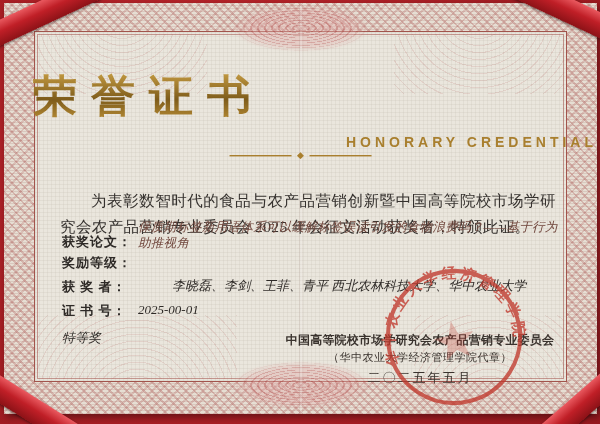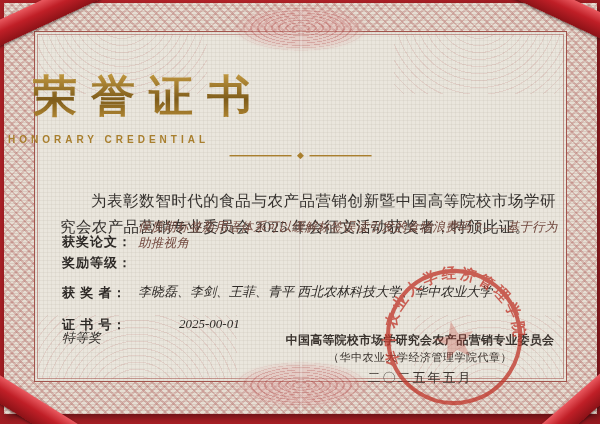--- a/index.html
+++ b/index.html
@@ -71,23 +71,23 @@
   
   .title{
     position:absolute; top:64px; left:0; width:100%; text-align:left;
     font-size:44px; font-weight:bold; letter-spacing:14px; text-indent:14px;
     background: linear-gradient(180deg, #caa045 5%, var(--c-gold-dark,#7e5c1b) 55%, #bd9138 95%);
     -webkit-background-clip:text; background-clip:text; color:transparent;
     text-shadow: 0 1px 0 rgba(255,255,255,.0);
     padding-left: 15px;
   }
   .subtitle{
-    position:absolute; top:131px; left:0; width:100%; text-align:left;
+    position:absolute; top:131px; left:0; width:100%; text-align:right;
     font-family:"Liberation Sans","DejaVu Sans",sans-serif;
-    font-size:10px; font-weight:bold; letter-spacing:4px; text-indent:4px;
+    font-size:14px; font-weight:bold; letter-spacing:4px; text-indent:4px;
     color: var(--c-gold,#a97f2e);
   }
   .divider{
     position:absolute; top:148px; left:50%; transform:translateX(-50%);
     display:flex; align-items:center; gap:6px; color:var(--c-gold,#a97f2e);
   }
   .divider .line{ width:62px; height:0; border-top:1px solid var(--c-gold,#a97f2e); box-shadow:0 1px 0 rgba(169,127,46,.4); }
   .divider .orn{ font-size:9px; line-height:9px; }
   .body-text{
     position:absolute; top:166px; left:56px; width:496px;
@@ -97,22 +97,22 @@
   .field{
     position:absolute; left:58px; right:38px; display:flex; align-items:flex-start;
   }
   .field .lab{
     flex:0 0 76px; font-size:13px; font-weight:bold; color:#2e2a27; letter-spacing:1px; white-space:nowrap;
   }
   .field .val{ font-size:13px; color:#2e2a27; line-height:16px;font-style:italic; }
   .field.f-paper{ top:216px;align-items:flex-end; }
   .field.f-paper .val{ font-size:12.5px; color: var(--c-paper-title-red,#70463c); letter-spacing:.3px; }
   .field.f-grade{ top:251px;flex-direction:column; }
-  .field.f-winners{ top:281px; }
-  .field.f-certno{ top:313px;gap:41px; }
+  .field.f-winners{ top:275px;gap:34px; }
+  .field.f-certno{ top:299px; }
   .issuer-block{
     position:absolute; left:272px; width:288px; top:329px; text-align:center; color:#3a332e;
   }
   .issuer-name{ font-size:12px; font-weight:bold; letter-spacing:.2px; }
   .issuer-note{ font-size:11px; margin-top:1px; letter-spacing:.5px; }
   .issue-date{ font-size:13px; margin-top:4px; letter-spacing:2px; }
   
   .stamp{
     position:absolute; left:376px; top:260px; width:148px; height:148px;
     transform:rotate(-12deg); opacity:.78; pointer-events:none;

